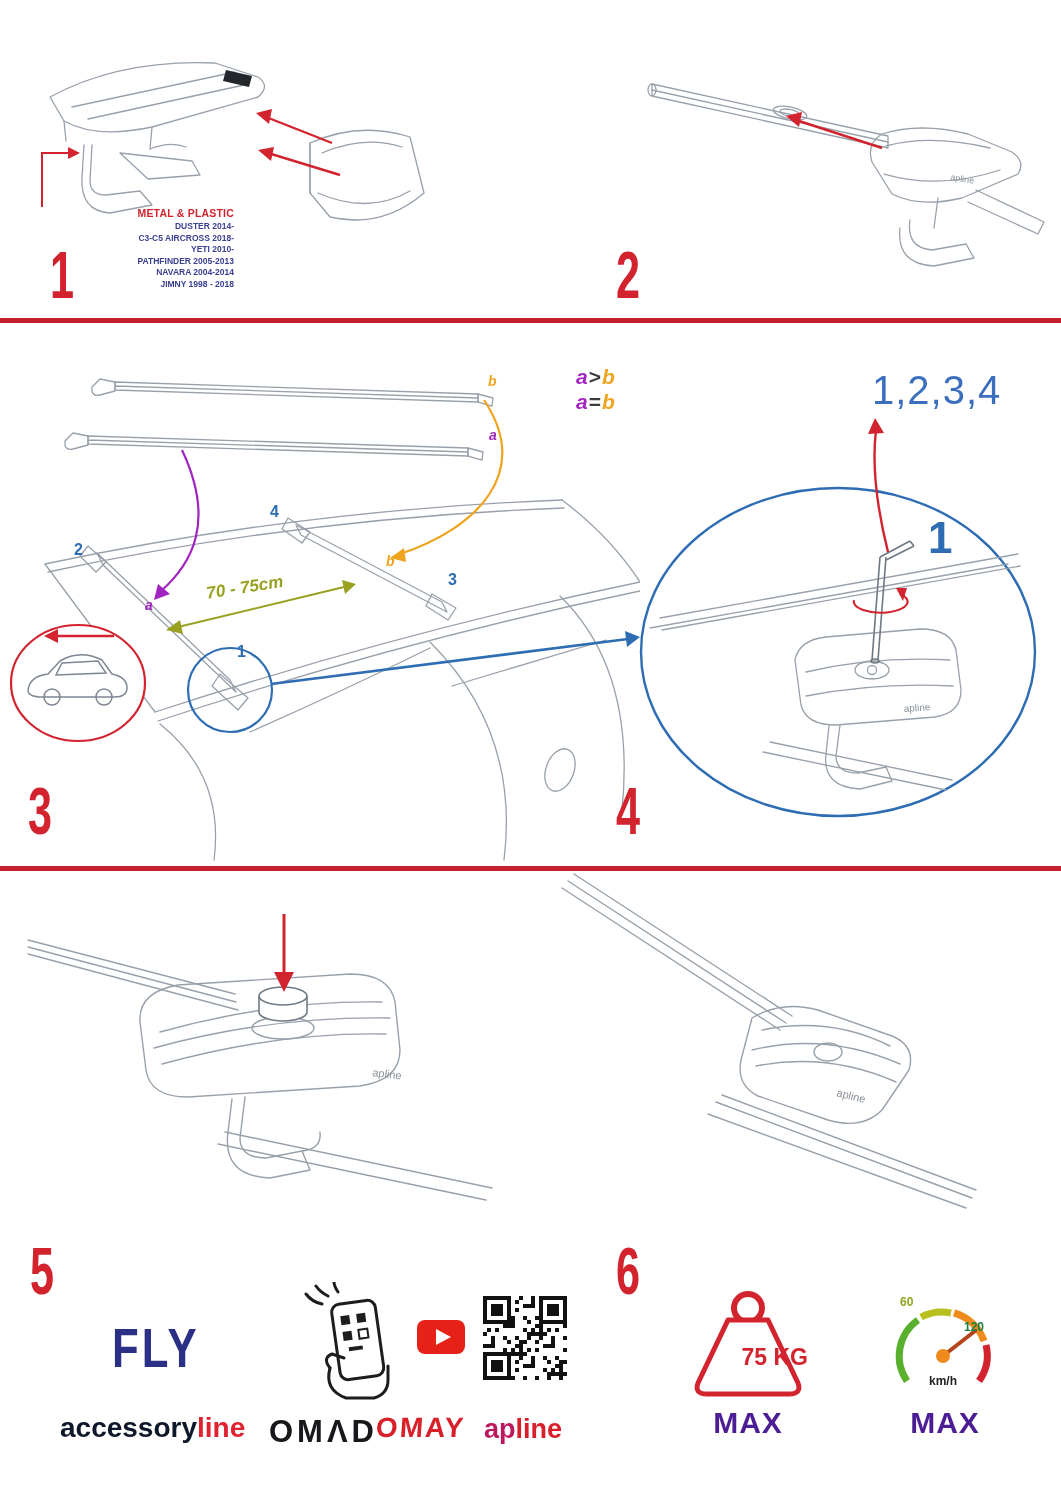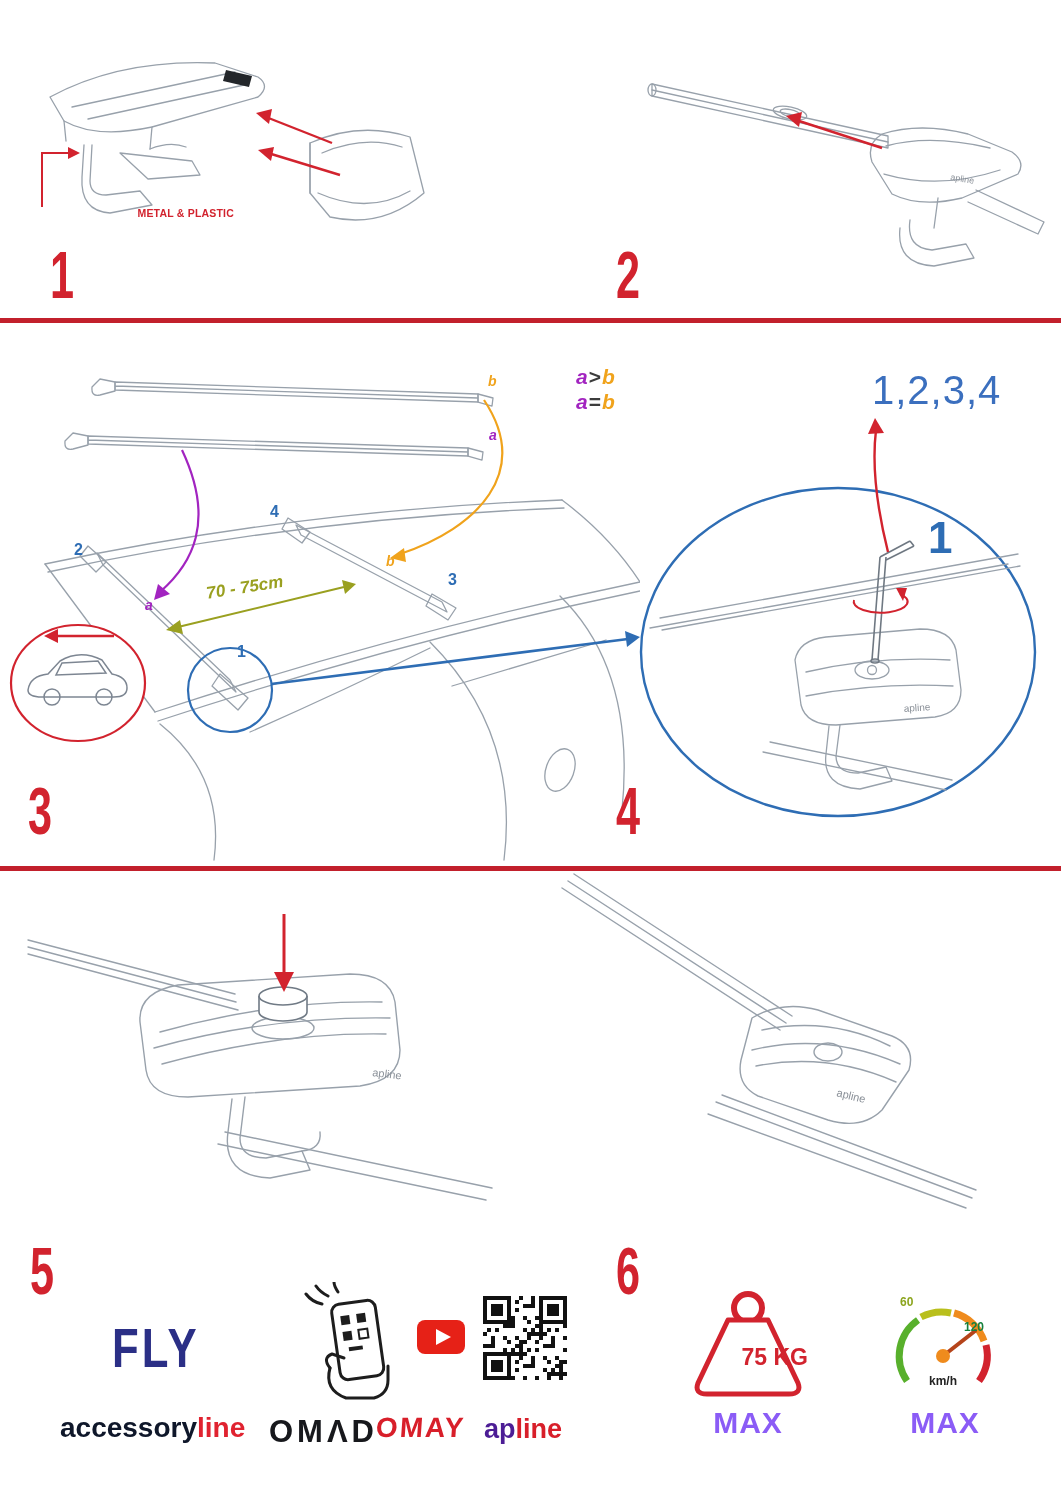--- a/index.html
+++ b/index.html
@@ -18,21 +18,21 @@
             color:#d2232e;font-size:10.5px;font-weight:700;letter-spacing:.2px;}
   .models{position:absolute;left:92px;top:221px;width:142px;text-align:right;
           color:#3a3f90;font-size:8.5px;font-weight:700;line-height:11.6px;}
   .seq{position:absolute;left:872px;top:370px;color:#3b6fbe;font-size:40px;font-weight:400;letter-spacing:1px;line-height:1;}
   .callout1{position:absolute;left:928px;top:516px;color:#2e6db4;font-size:44px;font-weight:700;line-height:1;}
   .distance{position:absolute;left:205px;top:584px;color:#9aa020;font-size:17px;font-weight:700;
             font-style:italic;transform:rotate(-9deg);transform-origin:left top;}
   .fly{position:absolute;left:112px;top:1320px;color:#2b2f86;font-size:56px;font-weight:700;
        letter-spacing:4px;line-height:1;transform:scaleX(.78);transform-origin:left top;}
   .brandrow{font-size:28px;font-weight:700;line-height:1;}
-  .maxlabel{position:absolute;text-align:center;font-size:30px;font-weight:700;color:#8b5cf6;letter-spacing:1px;line-height:1;}
+  .maxlabel{position:absolute;text-align:center;font-size:30px;font-weight:700;color:#4c1d95;letter-spacing:1px;line-height:1;}
 </style>
 </head>
 <body>
 
 <div class="sheet">
 
   <svg class="abs" style="left:0;top:45px" width="440" height="200" viewBox="0 0 440 200">
     <g fill="none" stroke="#98a1ab" stroke-width="1.3" stroke-linejoin="round" stroke-linecap="round">
       <path d="M50,52 Q120,14 215,18 L258,32 Q271,41 258,52 L152,82 Q96,94 64,76 Z"></path>
       <path d="M72,62 L235,27"></path>
@@ -50,20 +50,28 @@
     <g>
       <line x1="332" y1="98" x2="266" y2="72" stroke="#d2232e" stroke-width="2.4"></line>
       <polygon points="256,68 272,64 269,79" fill="#d2232e"></polygon>
       <line x1="340" y1="130" x2="268" y2="108" stroke="#d2232e" stroke-width="2.4"></line>
       <polygon points="258,105 274,102 271,116" fill="#d2232e"></polygon>
       <polyline points="70,108 42,108 42,162" fill="none" stroke="#d2232e" stroke-width="2"></polyline>
       <polygon points="80,108 68,102 68,114" fill="#d2232e"></polygon>
     </g>
   </svg>
   <div class="material">METAL &amp; PLASTIC</div>
+  <div class="models">
+    <div>DUSTER 2014-</div>
+    <div>C3-C5 AIRCROSS 2018-</div>
+    <div>YETI 2010-</div>
+    <div>PATHFINDER 2005-2013</div>
+    <div>NAVARA 2004-2014</div>
+    <div>JIMNY 1998 - 2018</div>
+  </div>
   <div class="stepnum" style="left:50px;top:240px">1</div>
 
   <svg class="abs" style="left:620px;top:50px" width="441" height="220" viewBox="0 0 441 220">
     <g fill="none" stroke="#98a1ab" stroke-width="1.3" stroke-linecap="round" stroke-linejoin="round">
       <path d="M32,34 L268,86 L268,98 L32,46 Z"></path>
       <path d="M32,40 L268,92"></path>
       <ellipse cx="32" cy="40" rx="4" ry="6"></ellipse>
       <ellipse cx="170" cy="63" rx="17" ry="6" transform="rotate(12 170 63)"></ellipse>
       <ellipse cx="170" cy="63" rx="10" ry="3.5" transform="rotate(12 170 63)"></ellipse>
       <path d="M262,84 Q300,72 348,84 L392,102 Q406,112 398,124 L342,148 Q300,158 272,144 L252,112 Q246,94 262,84 Z"></path>
@@ -351,21 +359,21 @@
         <rect x="28" y="80" width="4" height="4"></rect>
         <rect x="40" y="80" width="4" height="4"></rect>
         <rect x="52" y="80" width="4" height="4"></rect>
         <rect x="64" y="80" width="4" height="4"></rect>
         <rect x="76" y="80" width="4" height="4"></rect>
       </g>
   </svg>
 
   <div class="abs brandrow" style="left:269px;top:1416px;font-size:31px;letter-spacing:4px;color:#17181c">OMΛD</div>
   <div class="abs brandrow" style="left:376px;top:1414px;color:#d81f2a;letter-spacing:2px;transform:skewX(-4deg)">OMAY</div>
-  <div class="abs brandrow" style="left:484px;top:1416px;font-size:27px"><span style="color:#4c1d95">ap</span><span style="color:#d81f2a">line</span></div>
+  <div class="abs brandrow" style="left:484px;top:1416px;font-size:27px"><span style="color:#be185d">ap</span><span style="color:#d81f2a">line</span></div>
 
   <svg class="abs" style="left:686px;top:1286px" width="124" height="122" viewBox="0 0 124 122">
     <circle cx="62" cy="22" r="14" fill="none" stroke="#d2232e" stroke-width="6"></circle>
     <path d="M42,34 L82,34 L112,97 Q116,108 103,108 L21,108 Q8,108 12,97 Z" fill="#fff" stroke="#d2232e" stroke-width="5" stroke-linejoin="round"></path>
   </svg>
   <div class="abs" style="left:688px;top:1344px;width:120px;text-align:right;color:#d2232e;font-size:23px;font-weight:700">75 KG</div>
   <div class="maxlabel" style="left:688px;top:1408px;width:120px">MAX</div>
 
   <svg class="abs" style="left:878px;top:1292px" width="135" height="115" viewBox="0 0 135 115">
     <g fill="none" stroke-width="7">

